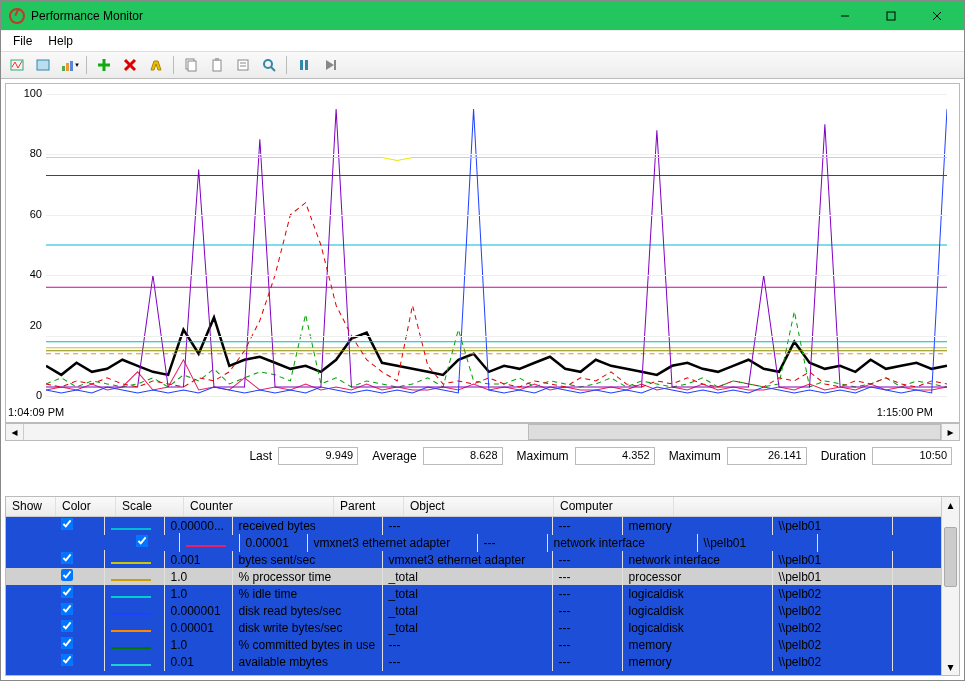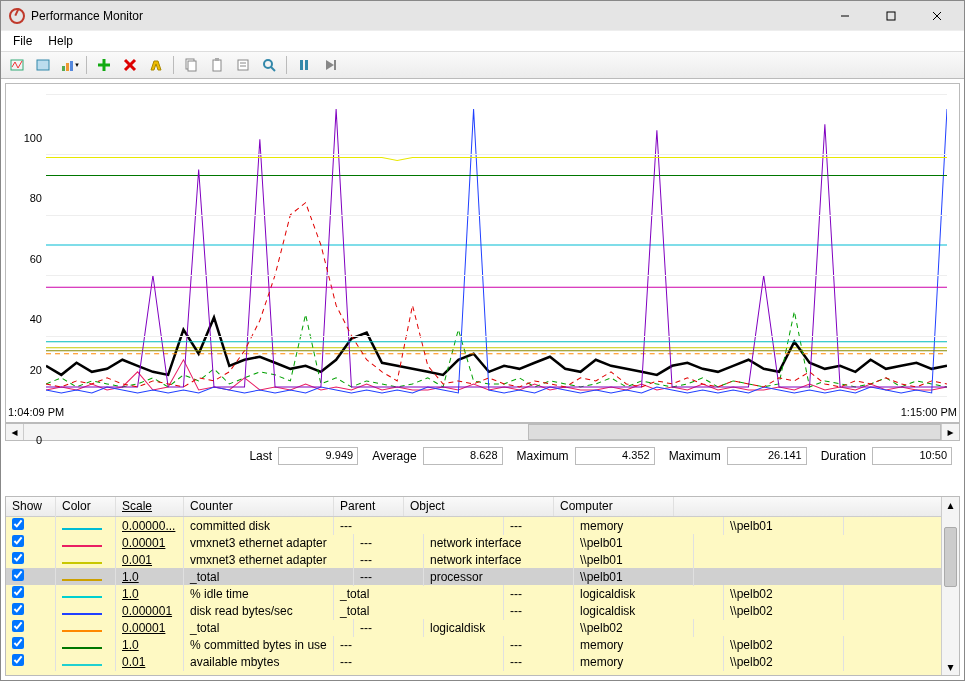--- a/index.html
+++ b/index.html
@@ -1,51 +1,51 @@
 <!DOCTYPE html>
 <html><head>
 <meta charset="utf-8">
 <style>
 * { box-sizing: border-box; margin: 0; padding: 0; }
 body { font-family: "Segoe UI", Tahoma, sans-serif; font-size: 12px; background: #fff; color: #000; width: 965px; height: 681px; overflow: hidden; border: 1px solid #888; position: relative; }
-.titlebar { height: 30px; display: flex; align-items: center; padding: 0 4px 0 8px; background: #e5e5e5; border-bottom: 1px solid #eee; }
+.titlebar { height: 30px; display: flex; align-items: center; padding: 0 4px 0 8px; background: #22c55e; border-bottom: 1px solid #eee; }
 .titlebar .app-icon { width: 16px; height: 16px; border-radius: 50%; border: 2px solid #c0392b; margin-right: 6px; position: relative; }
 .titlebar .app-icon::after { content:""; position:absolute; left:50%; top:-2px; width:2px; height:8px; background:#c0392b; transform: translateX(-50%) rotate(25deg); }
 .titlebar .title { font-size: 12px; }
 .winbtns { margin-left: auto; display: flex; }
 .winbtn { width: 46px; height: 30px; display: flex; align-items: center; justify-content: center; background: transparent; border: none; }
 .winbtn svg { width: 10px; height: 10px; }
 .menubar { height: 20px; display: flex; align-items: center; padding: 0 6px; gap: 4px; font-size: 12px; }
 .menubar span { padding: 2px 6px; }
 .toolbar { height: 28px; background: linear-gradient(#fafafa,#ececec); border-top: 1px solid #ddd; border-bottom: 1px solid #bbb; display: flex; align-items: center; padding: 0 4px; gap: 2px; }
 .toolbar .btn { width: 24px; height: 22px; border: 1px solid transparent; border-radius: 2px; display:flex; align-items:center; justify-content:center; }
 .toolbar .sep { width:1px; height:18px; background:#bbb; margin:0 3px; }
 .chart-area { position: relative; height: 340px; margin: 4px 4px 0 4px; border: 1px solid #bbb; background:#fff; }
 .chart-inner { position:absolute; left:40px; right:12px; top:10px; bottom:26px; }
-.ytick { position:absolute; left:0; width:36px; text-align:right; font-size:11px; color:#000;margin-top:45px; }
+.ytick { position:absolute; left:0; width:36px; text-align:right; font-size:11px; color:#000; }
 .xlabel-left { position:absolute; left:2px; bottom:4px; font-size:11px; }
-.xlabel-right { position:absolute; right:2px; bottom:4px; font-size:11px;margin-left:48px; }
+.xlabel-right { position:absolute; right:26px; bottom:4px; font-size:11px;margin-left:48px; }
 .gridline { position:absolute; left:40px; right:12px; height:1px; background:#eee; }
 .scroll-strip { height:18px; margin:0 4px; border:1px solid #bbb; background:#f4f4f4; display:flex; align-items:center; }
 .scroll-strip .arrow { width:18px; height:16px; display:flex; align-items:center; justify-content:center; border-right:1px solid #ccc; }
 .scroll-strip .arrow.r { border-right:none; border-left:1px solid #ccc; }
 .scroll-strip .track { flex:1; position:relative; height:100%; }
 .scroll-strip .thumb { position:absolute; right:0; top:0; bottom:0; width:45%; background:#ddd; border:1px solid #bbb; }
 .stats-row { display:flex; align-items:center; justify-content:flex-end; gap:6px; padding:6px 12px 4px 12px; font-size:12px; }
 .stats-row .statlabel { margin-left:8px; }
 .stats-row .statbox { width:80px; height:18px; border:1px solid #bbb; background:#fff; text-align:right; padding:1px 4px; font-size:11px; }
-.counter-panel { position: absolute; left:4px; right:4px; bottom:4px; height:180px; border:1px solid #bbb; background:#fef9c3; display:flex; }
+.counter-panel { position: absolute; left:4px; right:4px; bottom:4px; height:180px; border:1px solid #bbb; background:#1d4ed8; display:flex; }
 .counter-table { flex:1; overflow:hidden; }
 .ct-head { display:flex; background:linear-gradient(#fafafa,#ececec); border-bottom:1px solid #ccc; height:20px; font-size:12px; }
 .ct-head div, .ct-row div { padding:2px 6px; border-right:1px solid #e0e0e0; overflow:hidden; white-space:nowrap; text-overflow:ellipsis; }
-.ct-row { display:flex; height:17px; font-size:12px; align-items:center; }
+.ct-row { display:flex; height:17px; font-size:12px; align-items:center;justify-content:center; }
 .ct-row.selected { background:#d0d0d0; }
 .col-show { width:50px; }
 .col-color { width:60px; }
-.col-scale { width:68px;text-decoration:underline; }
+.col-scale { width:68px; }
 .col-counter { width:150px; }
 .col-instance { width:170px; }
 .col-parent { width:70px; }
 .col-object { width:150px; }
 .col-computer { width:120px; }
 .color-sample { width:40px; height:2px; display:inline-block; }
 .vscroll { width:18px; background:#f4f4f4; border-left:1px solid #ccc; position:relative; }
 .vscroll .vthumb { position:absolute; left:2px; right:2px; top:30px; height:60px; background:#ccc; border:1px solid #aaa; border-radius:2px;}
 .vscroll .varrow { position:absolute; left:0; right:0; height:16px; display:flex; align-items:center; justify-content:center;}
 input[type=checkbox]{ width:12px; height:12px; }
@@ -228,48 +228,50 @@
       <div class="col-counter">Counter</div>
       <div class="col-parent">Parent</div>
       <div class="col-object">Object</div>
       <div class="col-computer">Computer</div>
     </div>
     <div id="ct-body">
         <div class="ct-row">
           <div class="col-show"><input type="checkbox" checked="" style=""></div>
           <div class="col-color"><span class="color-sample" style="background:#00bcd4"></span></div>
           <div class="col-scale">0.00000...</div>
-          <div class="col-counter">committed disk</div>
+          <div class="col-counter">received bytes</div>
           <div class="col-instance">---</div>
           <div class="col-parent">---</div>
           <div class="col-object">memory</div>
           <div class="col-computer">\\pelb01</div>
         </div>
         <div class="ct-row">
           <div class="col-show"><input type="checkbox" checked="" style=""></div>
           <div class="col-color"><span class="color-sample" style="background:#e91e63"></span></div>
           <div class="col-scale">0.00001</div>
           <div class="col-instance">vmxnet3 ethernet adapter</div>
           <div class="col-parent">---</div>
           <div class="col-object">network interface</div>
           <div class="col-computer">\\pelb01</div>
         </div>
         <div class="ct-row">
           <div class="col-show"><input type="checkbox" checked="" style=""></div>
           <div class="col-color"><span class="color-sample" style="background:#c8c800"></span></div>
           <div class="col-scale">0.001</div>
+          <div class="col-counter">bytes sent/sec</div>
           <div class="col-instance">vmxnet3 ethernet adapter</div>
           <div class="col-parent">---</div>
           <div class="col-object">network interface</div>
           <div class="col-computer">\\pelb01</div>
         </div>
         <div class="ct-row selected">
           <div class="col-show"><input type="checkbox" checked="" style=""></div>
           <div class="col-color"><span class="color-sample" style="background:#cca000"></span></div>
           <div class="col-scale">1.0</div>
+          <div class="col-counter">% processor time</div>
           <div class="col-instance">_total</div>
           <div class="col-parent">---</div>
           <div class="col-object">processor</div>
           <div class="col-computer">\\pelb01</div>
         </div>
         <div class="ct-row">
           <div class="col-show"><input type="checkbox" checked="" style=""></div>
           <div class="col-color"><span class="color-sample" style="background:#00d0d0"></span></div>
           <div class="col-scale">1.0</div>
           <div class="col-counter">% idle time</div>
@@ -285,20 +287,21 @@
           <div class="col-counter">disk read bytes/sec</div>
           <div class="col-instance">_total</div>
           <div class="col-parent">---</div>
           <div class="col-object">logicaldisk</div>
           <div class="col-computer">\\pelb02</div>
         </div>
         <div class="ct-row">
           <div class="col-show"><input type="checkbox" checked="" style=""></div>
           <div class="col-color"><span class="color-sample" style="background:#ff8800"></span></div>
           <div class="col-scale">0.00001</div>
+          <div class="col-counter">disk write bytes/sec</div>
           <div class="col-instance">_total</div>
           <div class="col-parent">---</div>
           <div class="col-object">logicaldisk</div>
           <div class="col-computer">\\pelb02</div>
         </div>
         <div class="ct-row">
           <div class="col-show"><input type="checkbox" checked="" style=""></div>
           <div class="col-color"><span class="color-sample" style="background:#007700"></span></div>
           <div class="col-scale">1.0</div>
           <div class="col-counter">% committed bytes in use</div>

